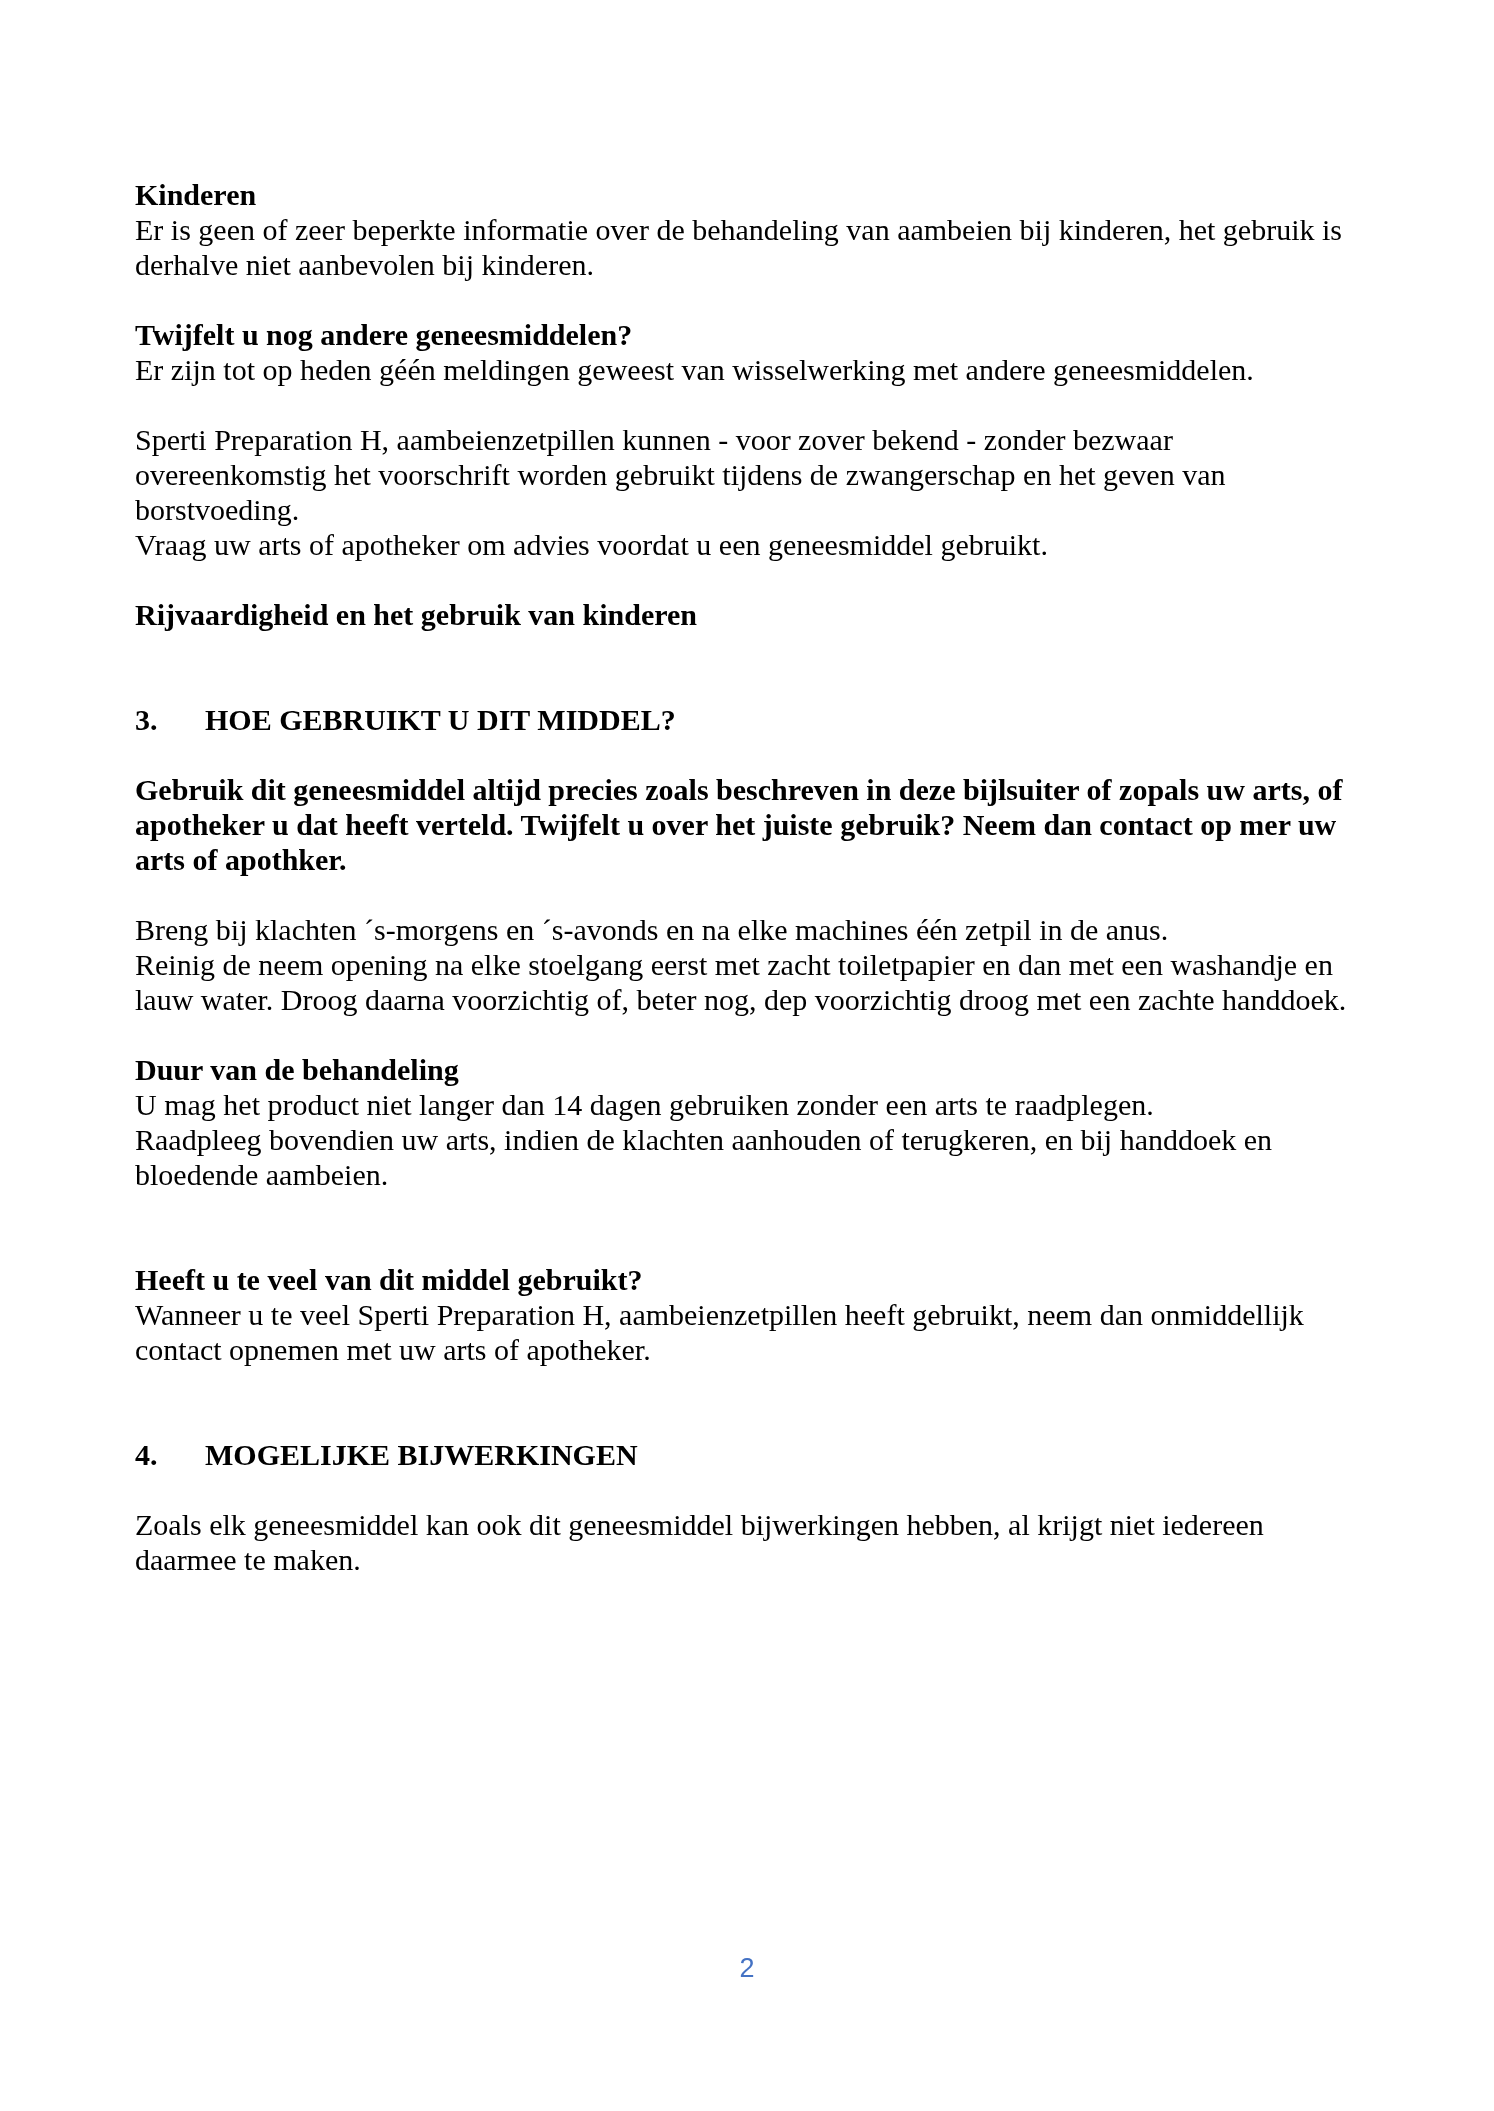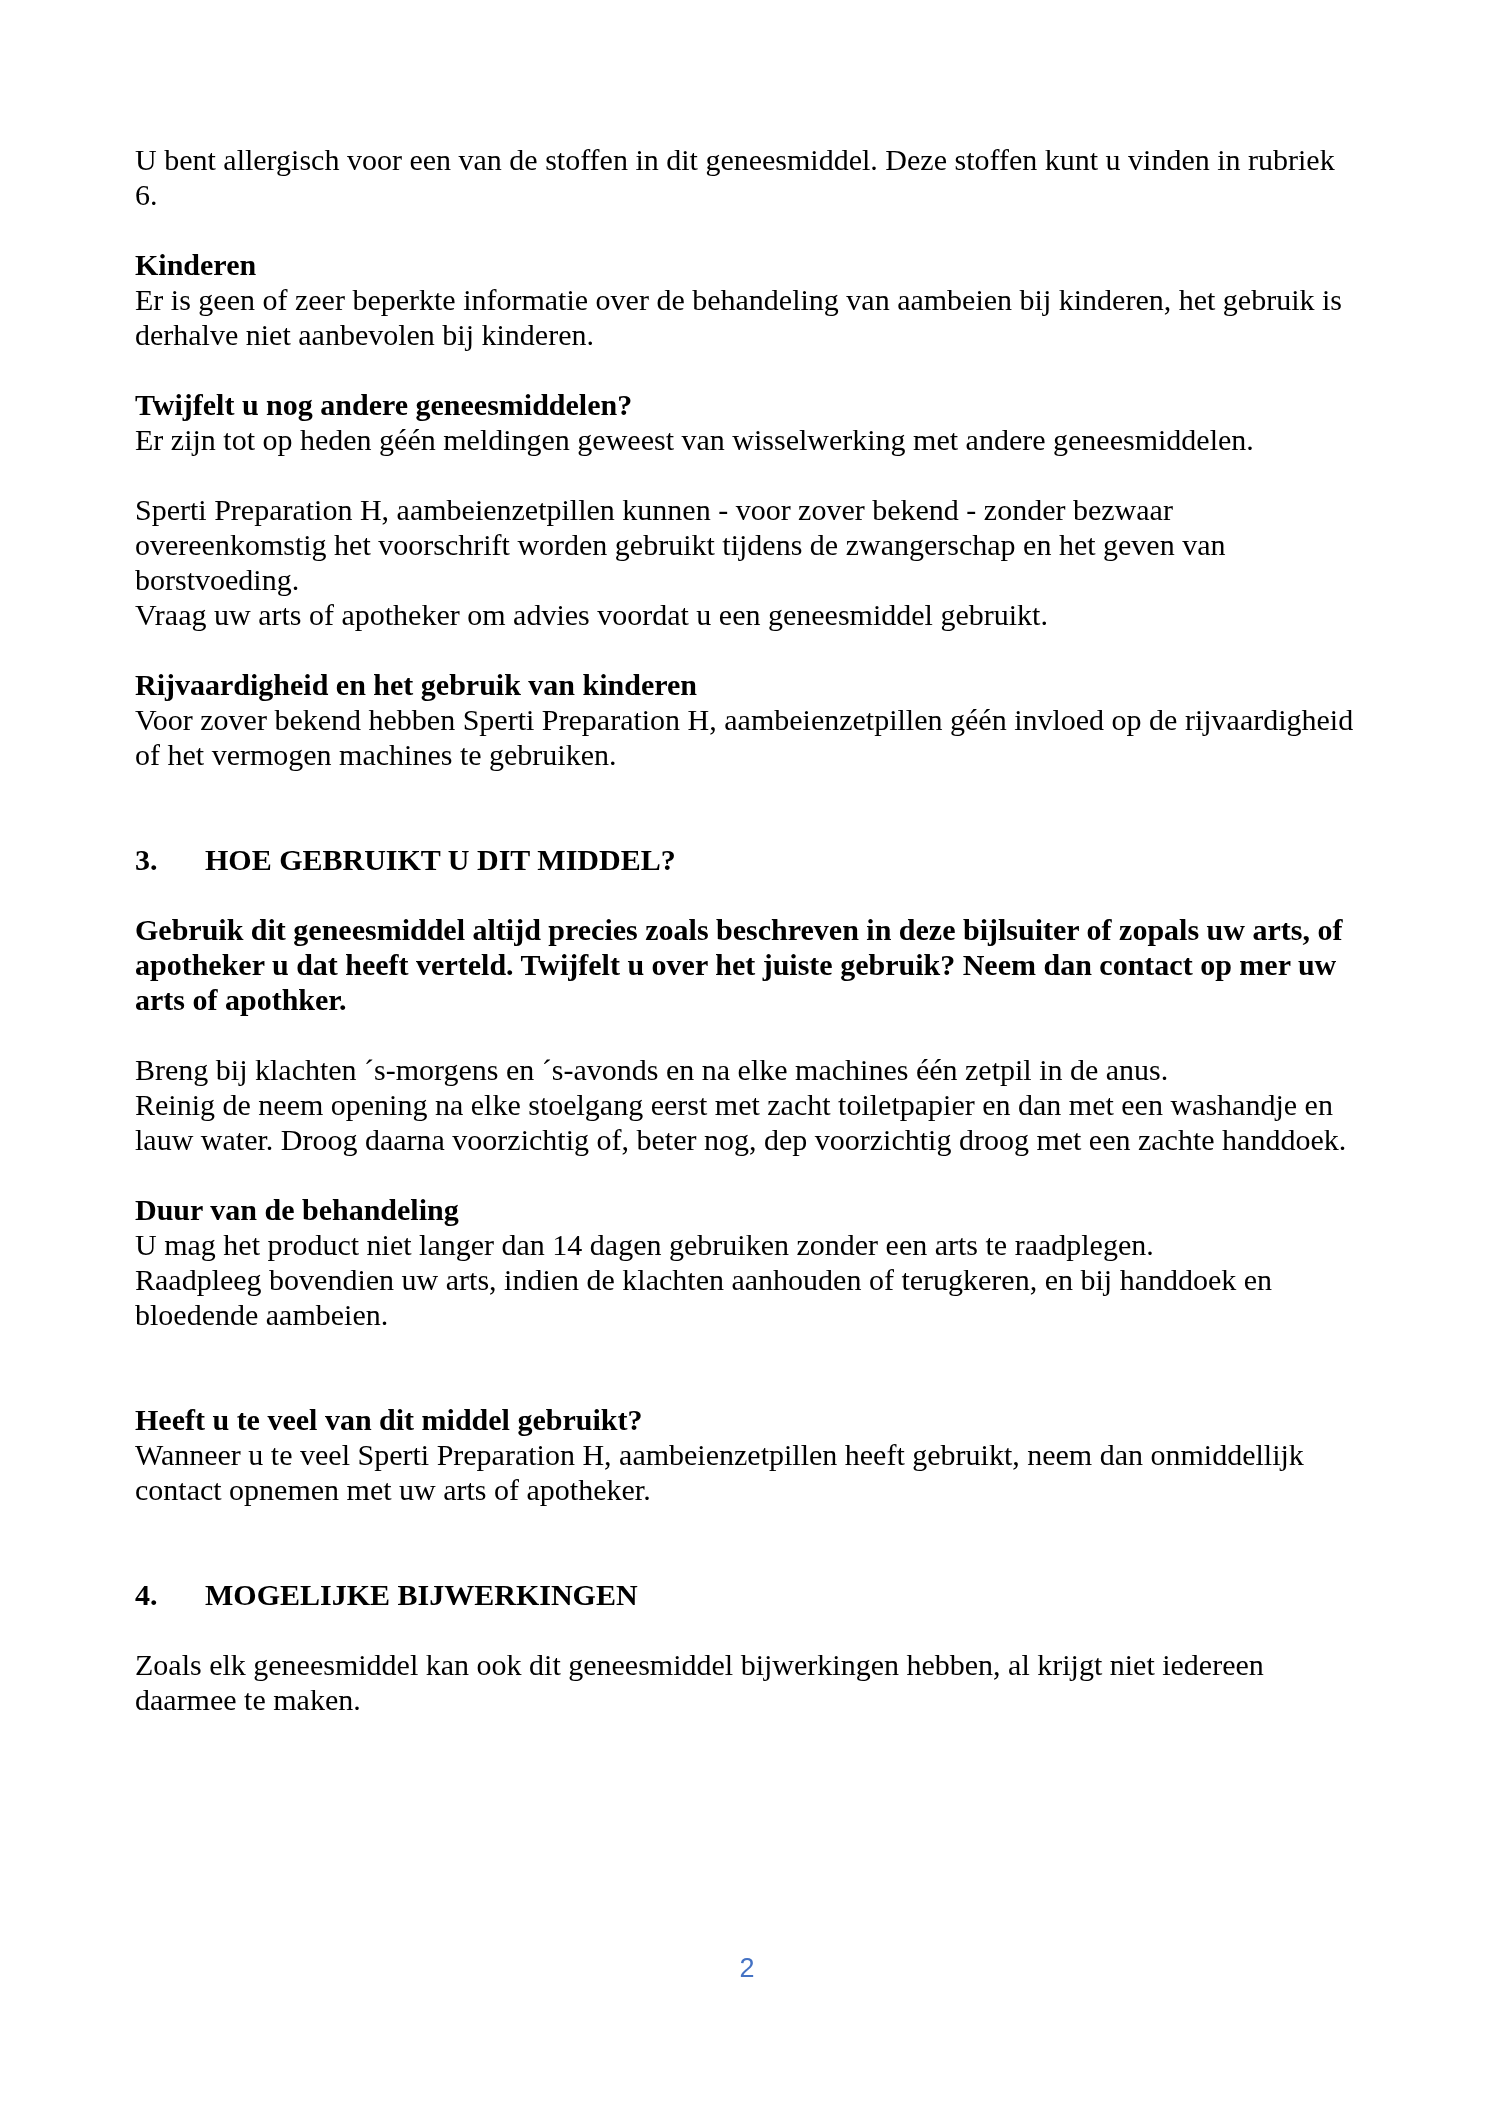--- a/index.html
+++ b/index.html
@@ -39,41 +39,39 @@
     line-height: 32px;
     color: #4472c4;
     font-family: "Liberation Sans", sans-serif;
   }
 </style>
 </head>
 <body>
 
 <div class="page">
 
-  <p class="para">U bent allergisch voor een van de stoffen in dit geneesmiddel. Deze stoffen kunt u vinden in rubriek 6.</p>
 
   <div class="spacer"></div>
 
   <div class="heading">Kinderen</div>
   <p class="para">Er is geen of zeer beperkte informatie over de behandeling van aambeien bij kinderen, het gebruik is derhalve niet aanbevolen bij kinderen.</p>
 
   <div class="spacer"></div>
 
   <div class="heading">Twijfelt u nog andere geneesmiddelen?</div>
   <p class="para">Er zijn tot op heden géén meldingen geweest van wisselwerking met andere geneesmiddelen.</p>
 
   <div class="spacer"></div>
 
   <p class="para">Sperti Preparation H, aambeienzetpillen kunnen - voor zover bekend - zonder bezwaar overeenkomstig het voorschrift worden gebruikt tijdens de zwangerschap en het geven van borstvoeding.</p>
   <p class="para">Vraag uw arts of apotheker om advies voordat u een geneesmiddel gebruikt.</p>
 
   <div class="spacer"></div>
 
   <div class="heading">Rijvaardigheid en het gebruik van kinderen</div>
-  <p class="para">Voor zover bekend hebben Sperti Preparation H, aambeienzetpillen géén invloed op de rijvaardigheid of het vermogen machines te gebruiken.</p>
 
   <div class="spacer-lg"></div>
 
   <div class="section-heading">
     <span class="section-number">3.</span>
     <span class="section-title">HOE GEBRUIKT U DIT MIDDEL?</span>
   </div>
 
   <div class="spacer"></div>
 

